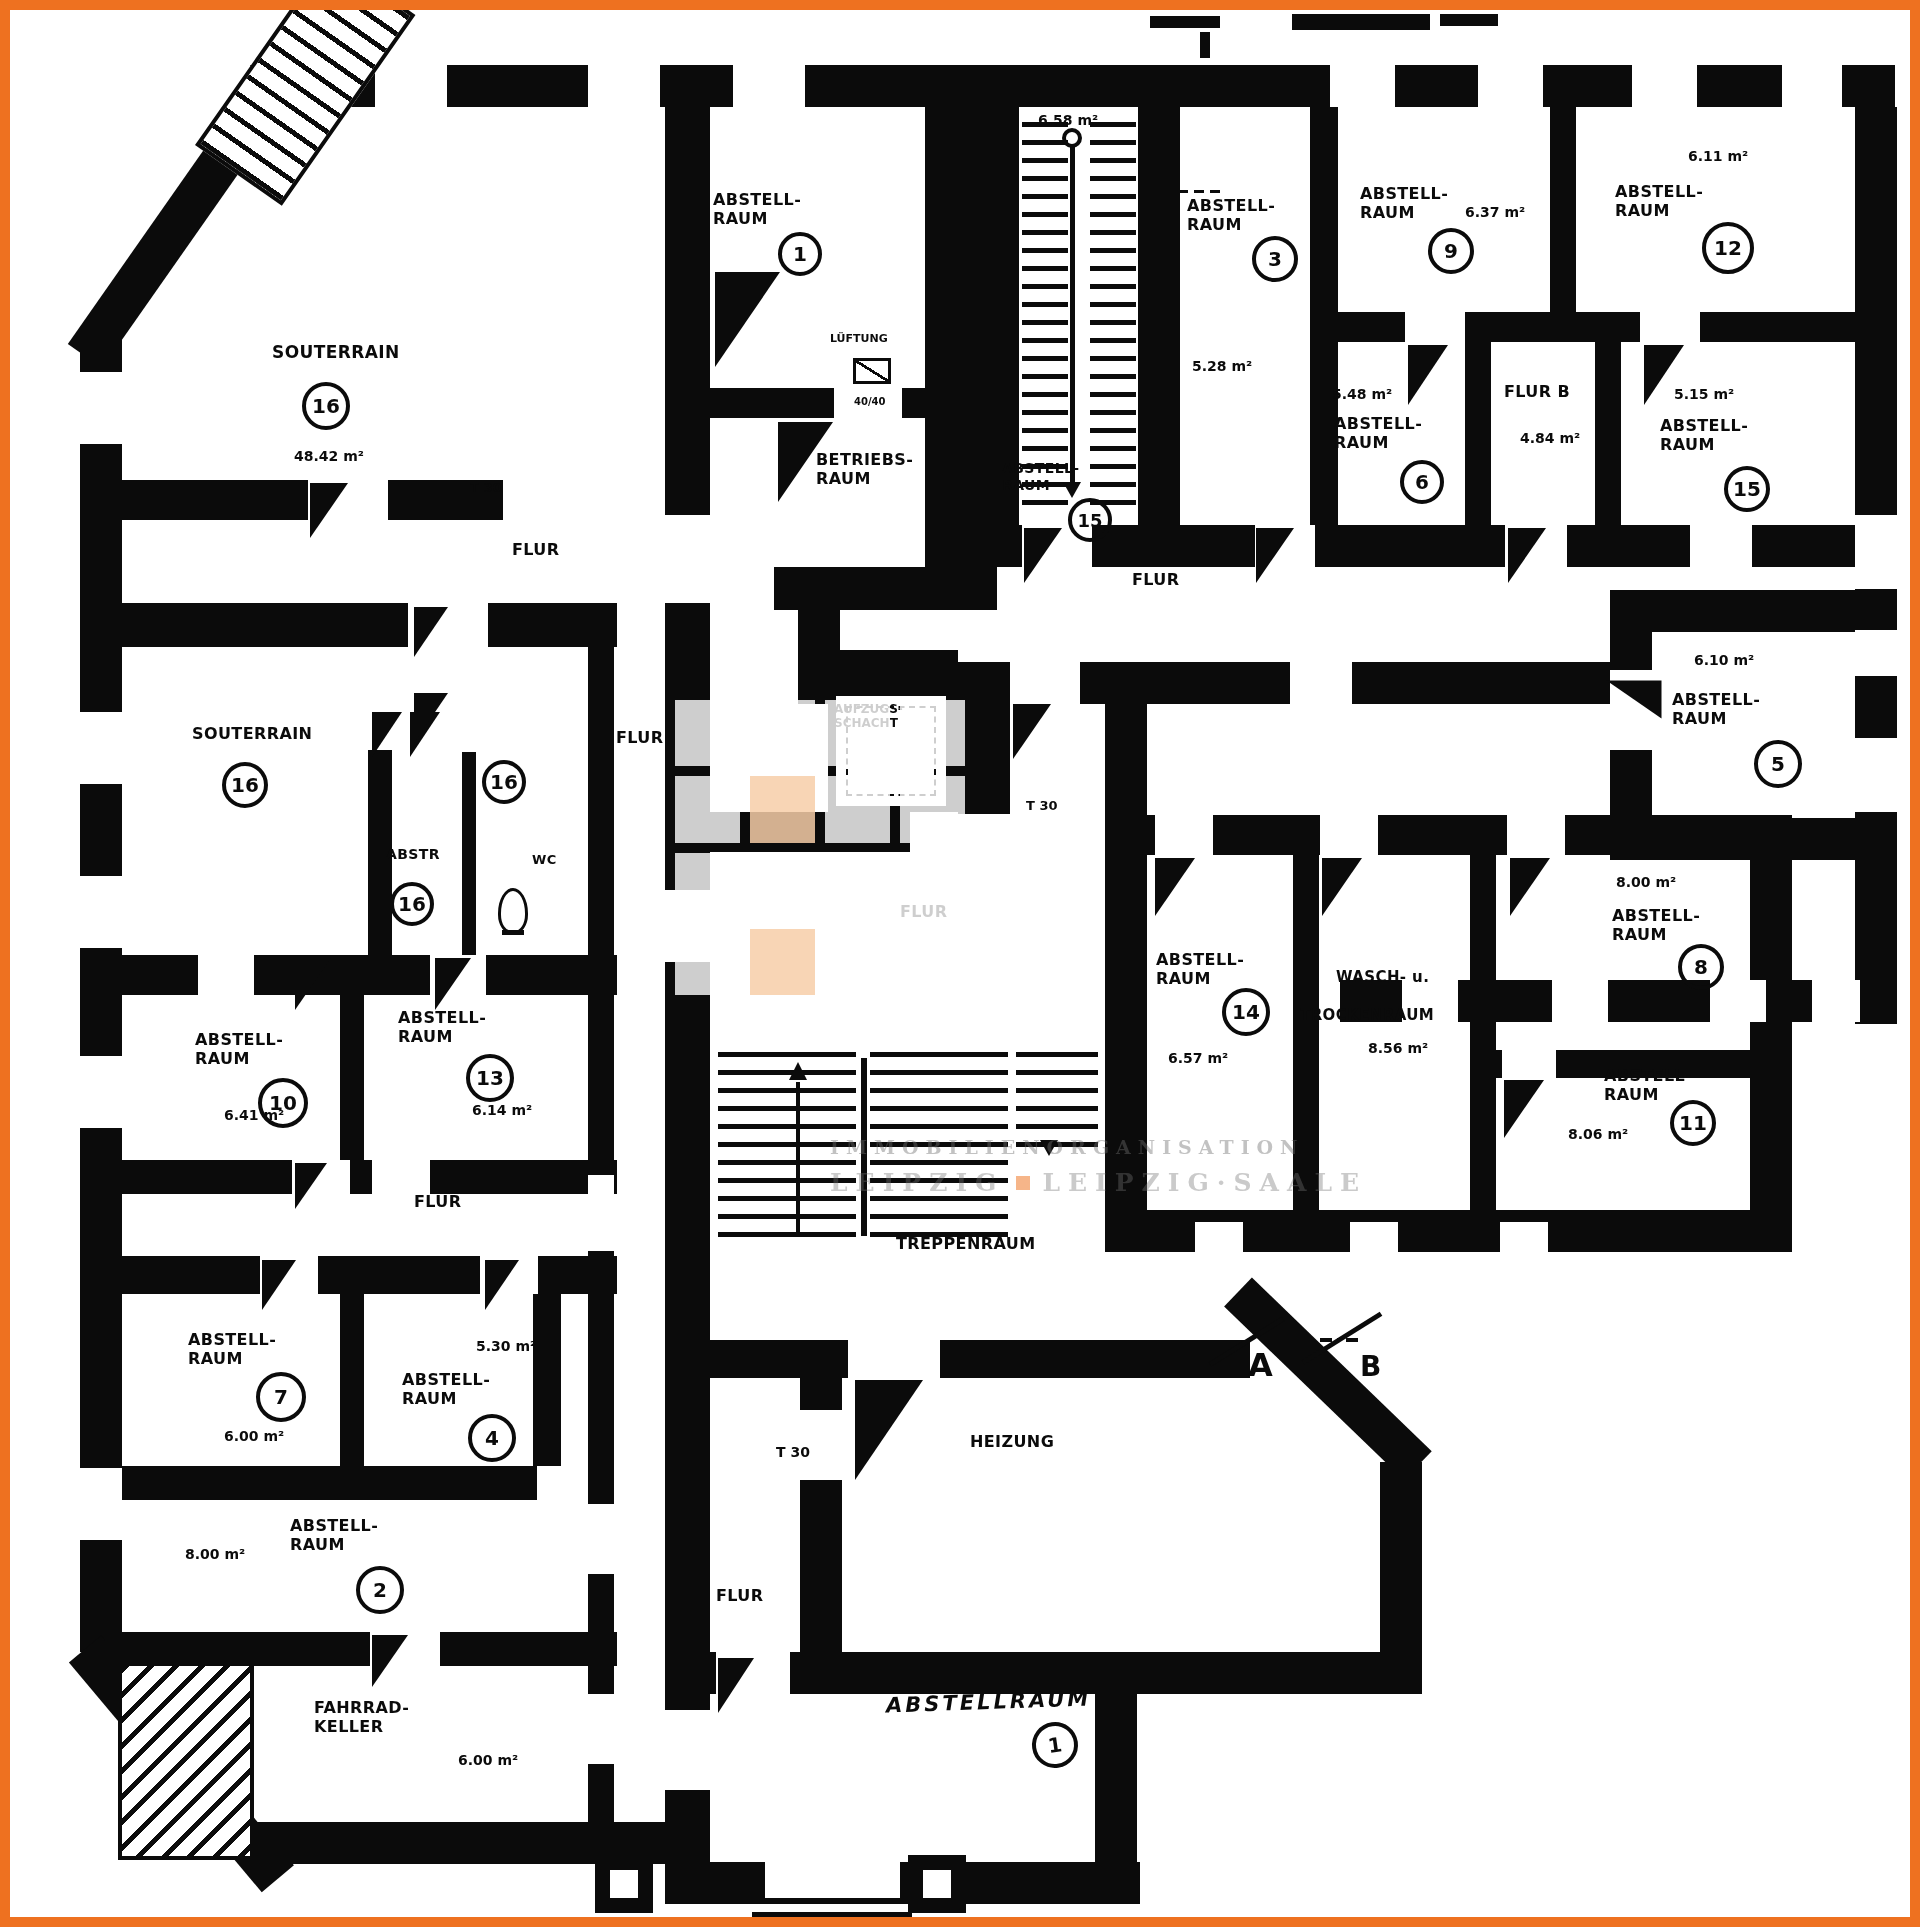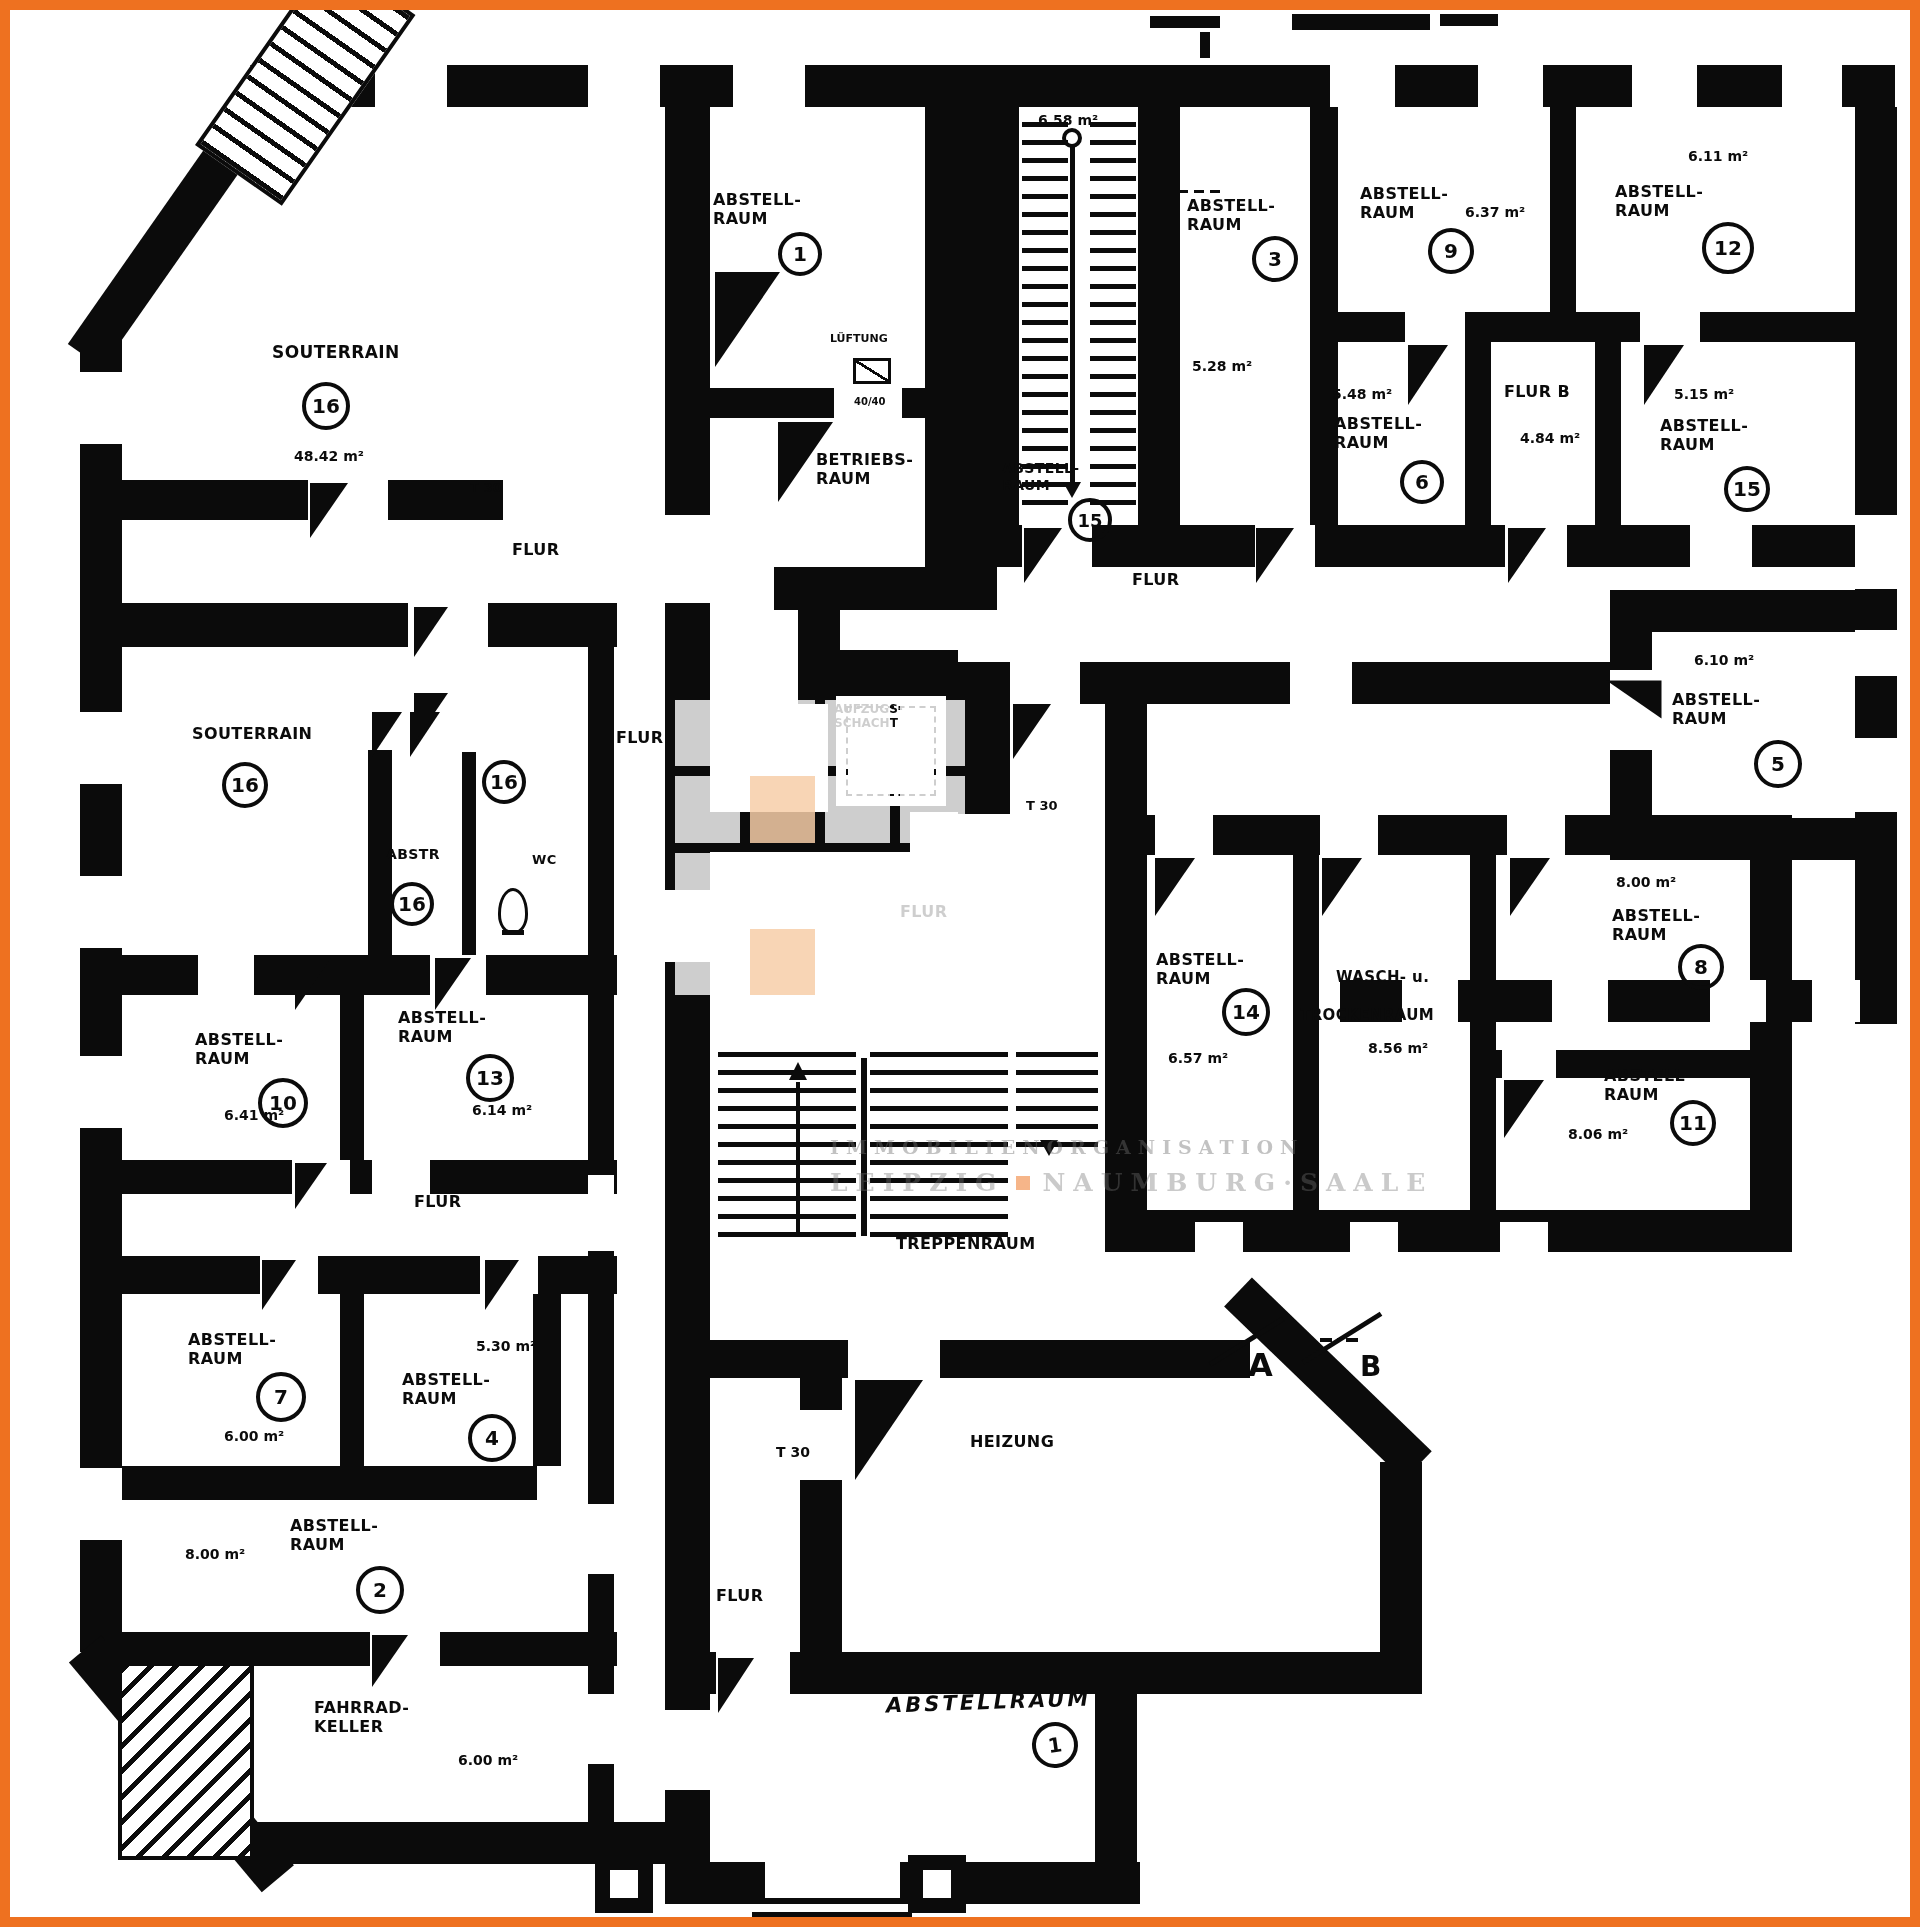--- a/index.html
+++ b/index.html
@@ -452,16 +452,16 @@
       <i class="wm-c"></i>
     <i class="wm-c"></i>
       <i class="wm-o"></i>
       <i class="wm-c"></i>
       <i class="wm-c"></i>
   </div>
   <span class="wm-sub" style="left:820px;top:1126px">IMMOBILIENORGANISATION</span>
   <div class="wm-city" style="left:820px;top:1158px">
     <span>LEIPZIG</span>
     <i class="wm-sq"></i>
-    <span>NAUMBURG·SAALE</span>
+    <span>LEIPZIG·SAALE</span>
   </div>
 
 </div>
 
 </body></html>

